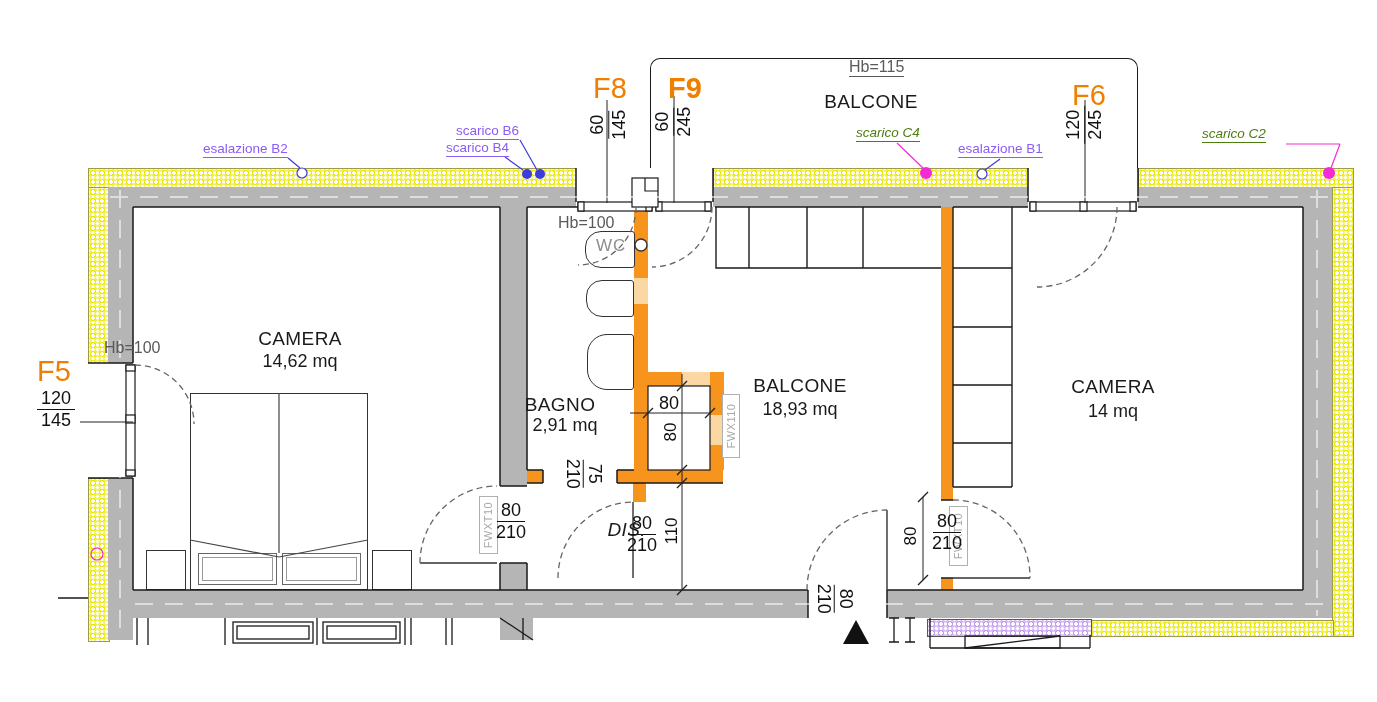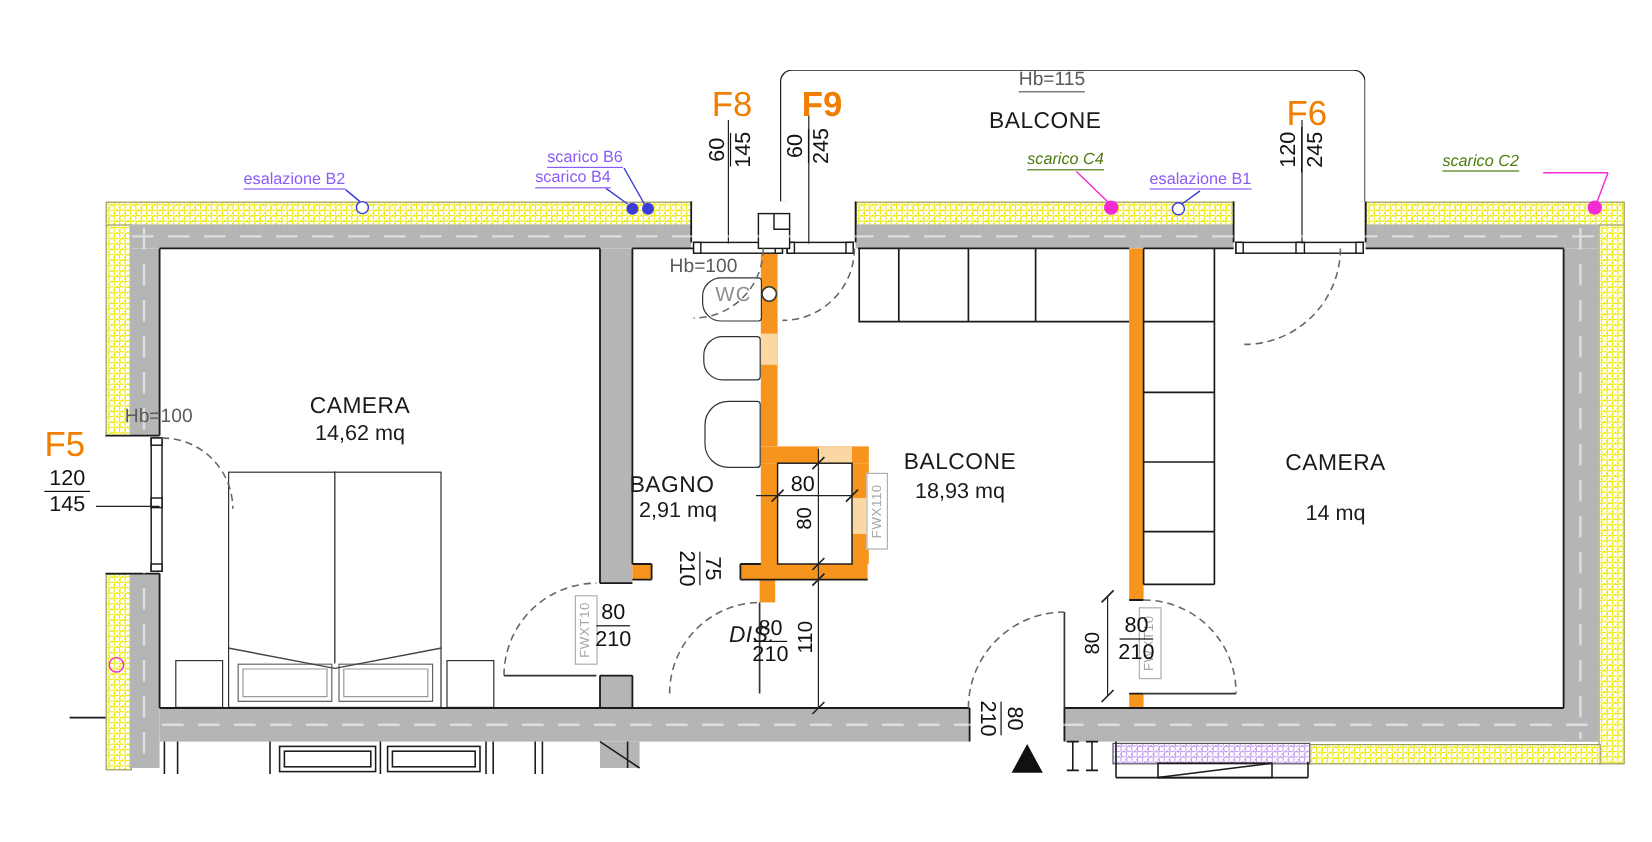--- a/index.html
+++ b/index.html
@@ -266,21 +266,21 @@
   <div class="vdim" style="left:657px;top:422px;width:28px;">80</div>
   <div class="dimtxt" style="left:654px;top:393px;width:30px;">80</div>
 
   <div class="room" style="left:240px;top:328px;width:120px;">CAMERA</div>
   <div class="area" style="left:240px;top:351px;width:120px;">14,62 mq</div>
   <div class="room" style="left:505px;top:394px;width:110px;">BAGNO</div>
   <div class="area" style="left:510px;top:415px;width:110px;">2,91 mq</div>
   <div class="room" style="left:740px;top:375px;width:120px;">BALCONE</div>
   <div class="area" style="left:740px;top:399px;width:120px;">18,93 mq</div>
   <div class="room" style="left:1053px;top:376px;width:120px;">CAMERA</div>
-  <div class="area" style="left:1053px;top:401px;width:120px;margin-top:16px;">14 mq</div>
+  <div class="area" style="left:1053px;top:401px;width:120px;">14 mq</div>
   <div class="room" style="left:821px;top:91px;width:100px;">BALCONE</div>
   <div class="room" style="left:594px;top:519px;width:52px;text-align:right;font-style:italic;">DIS.</div>
   <div class="wc" style="left:596px;top:236px;">WC</div>
 
   <div class="hb" style="left:849px;top:58px;width:76px;"><span class="hbu">Hb=115</span></div>
   <div class="hb" style="left:104px;top:339px;width:80px;">Hb=100</div>
   <div class="hb" style="left:558px;top:214px;width:80px;">Hb=100</div>
 
   <div class="ann blue" style="left:203px;top:141px;">esalazione B2</div>
   <div class="ann blue" style="left:456px;top:123px;">scarico B6</div>

